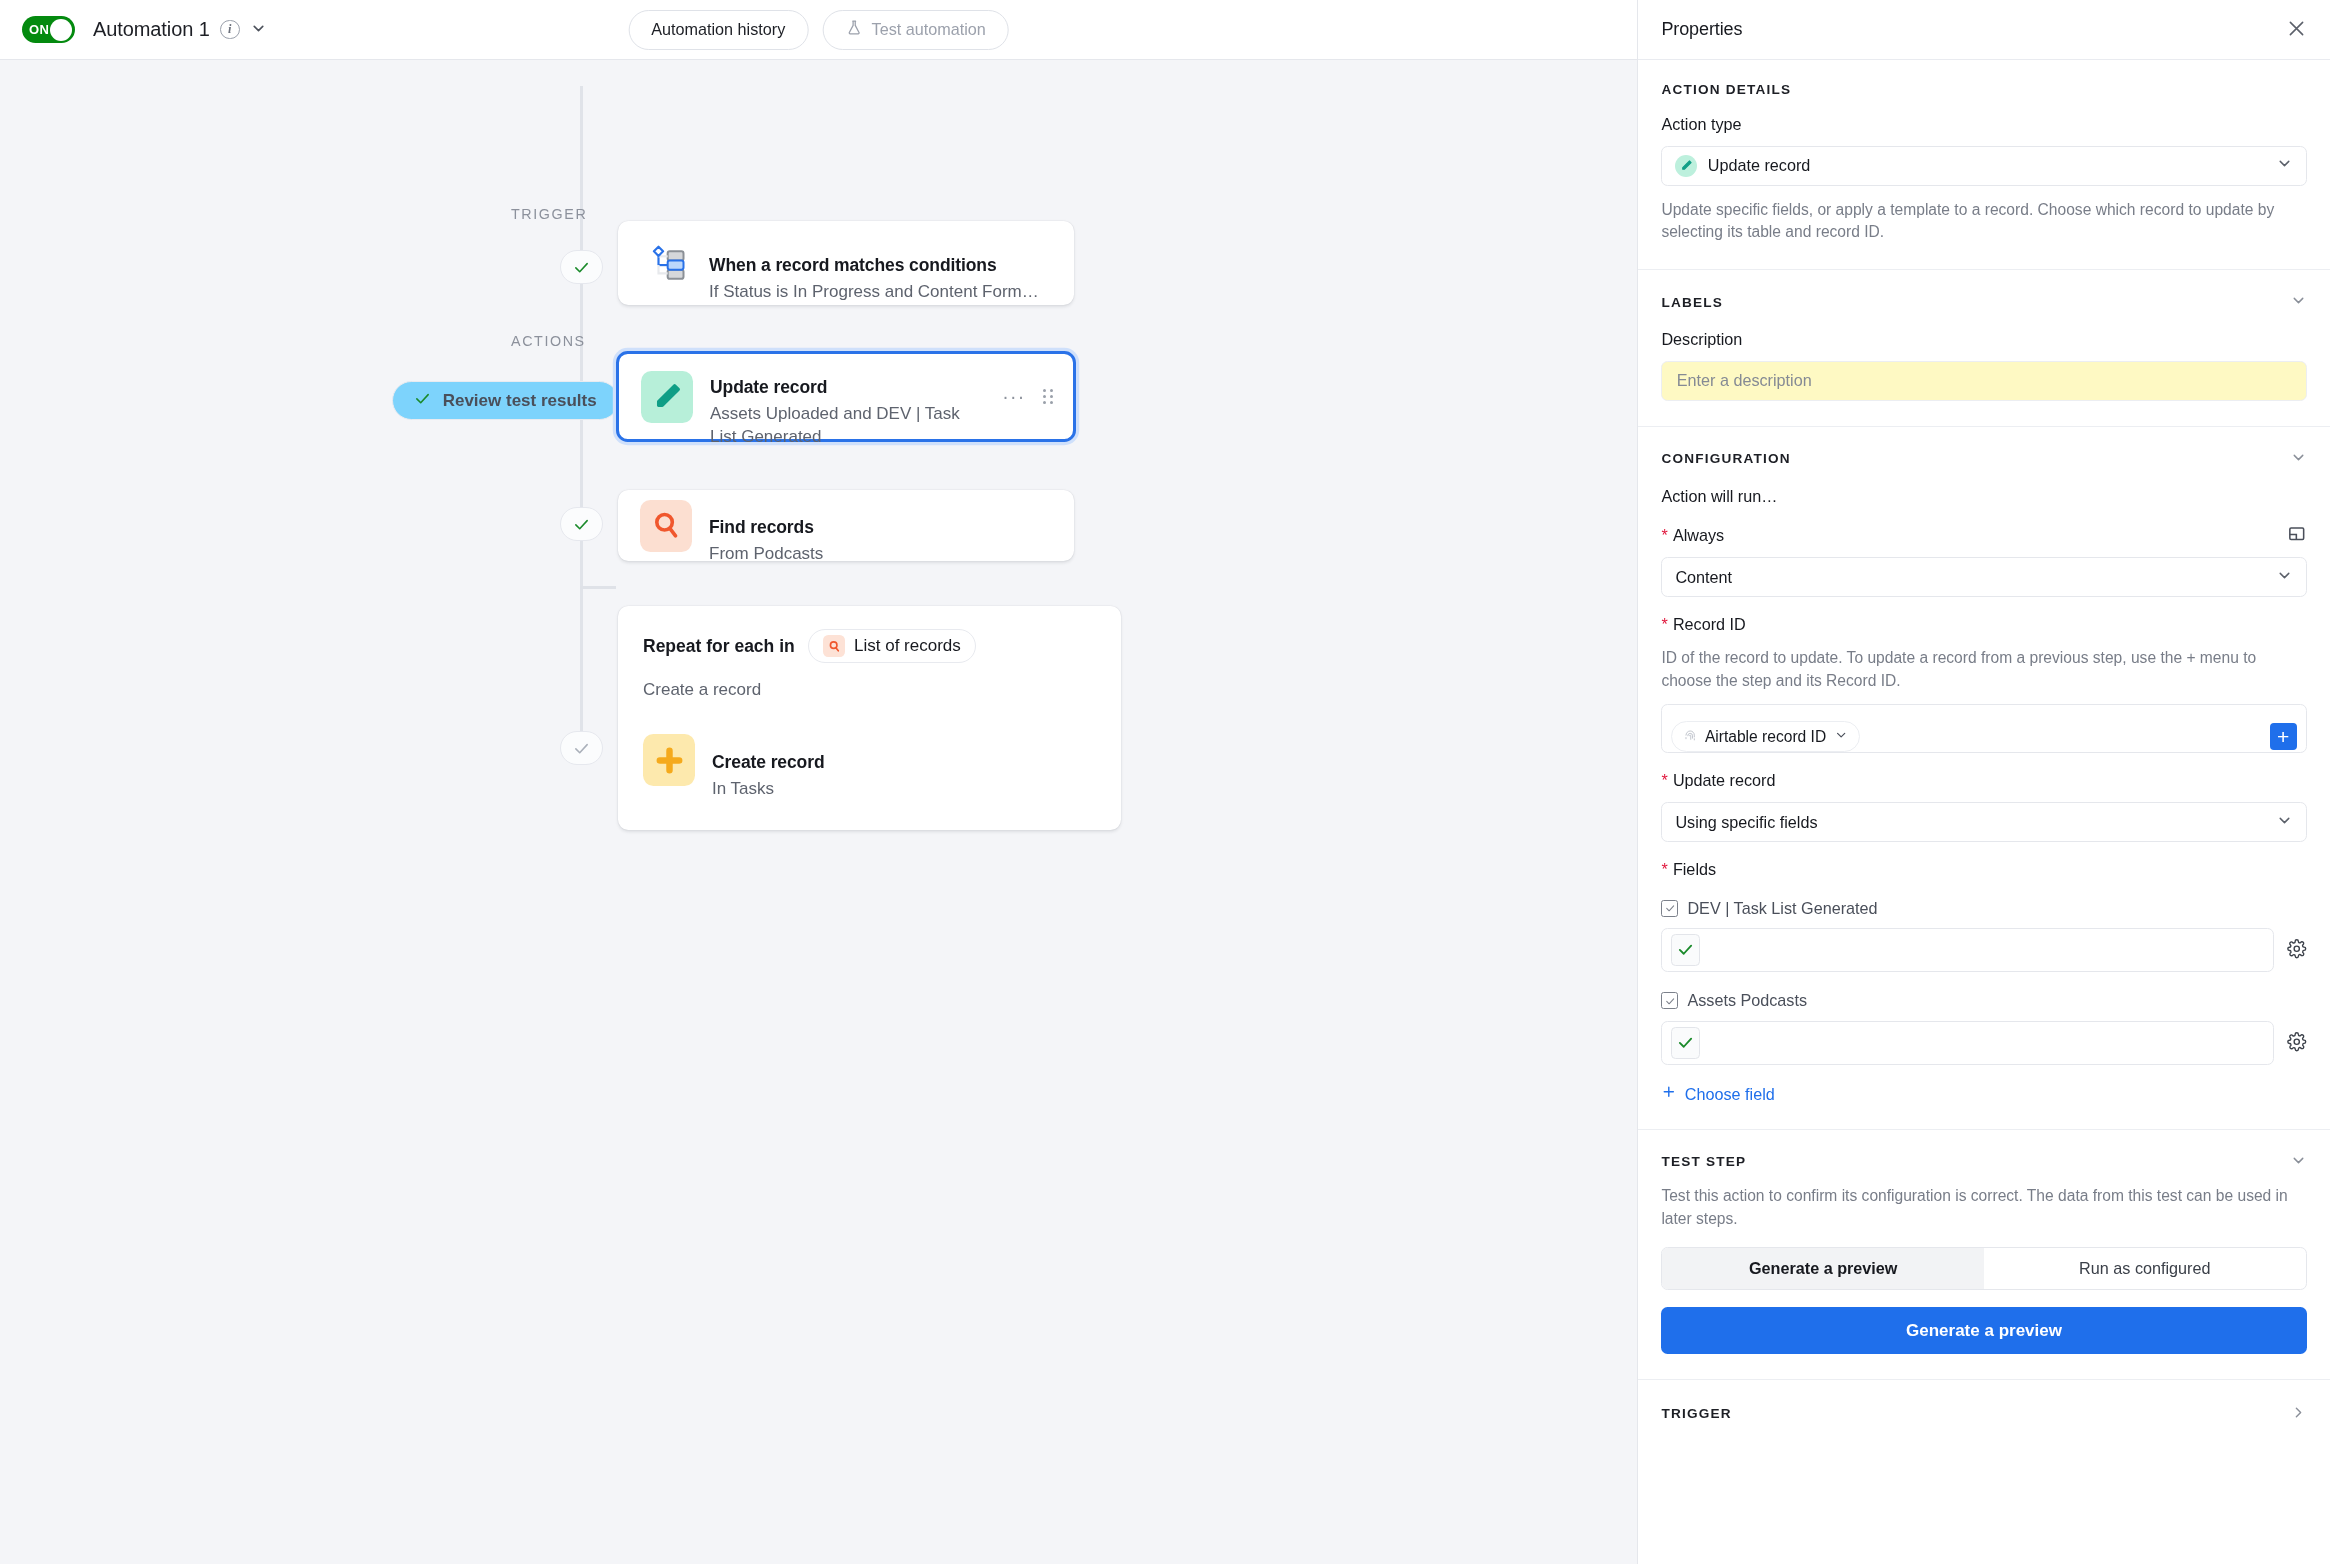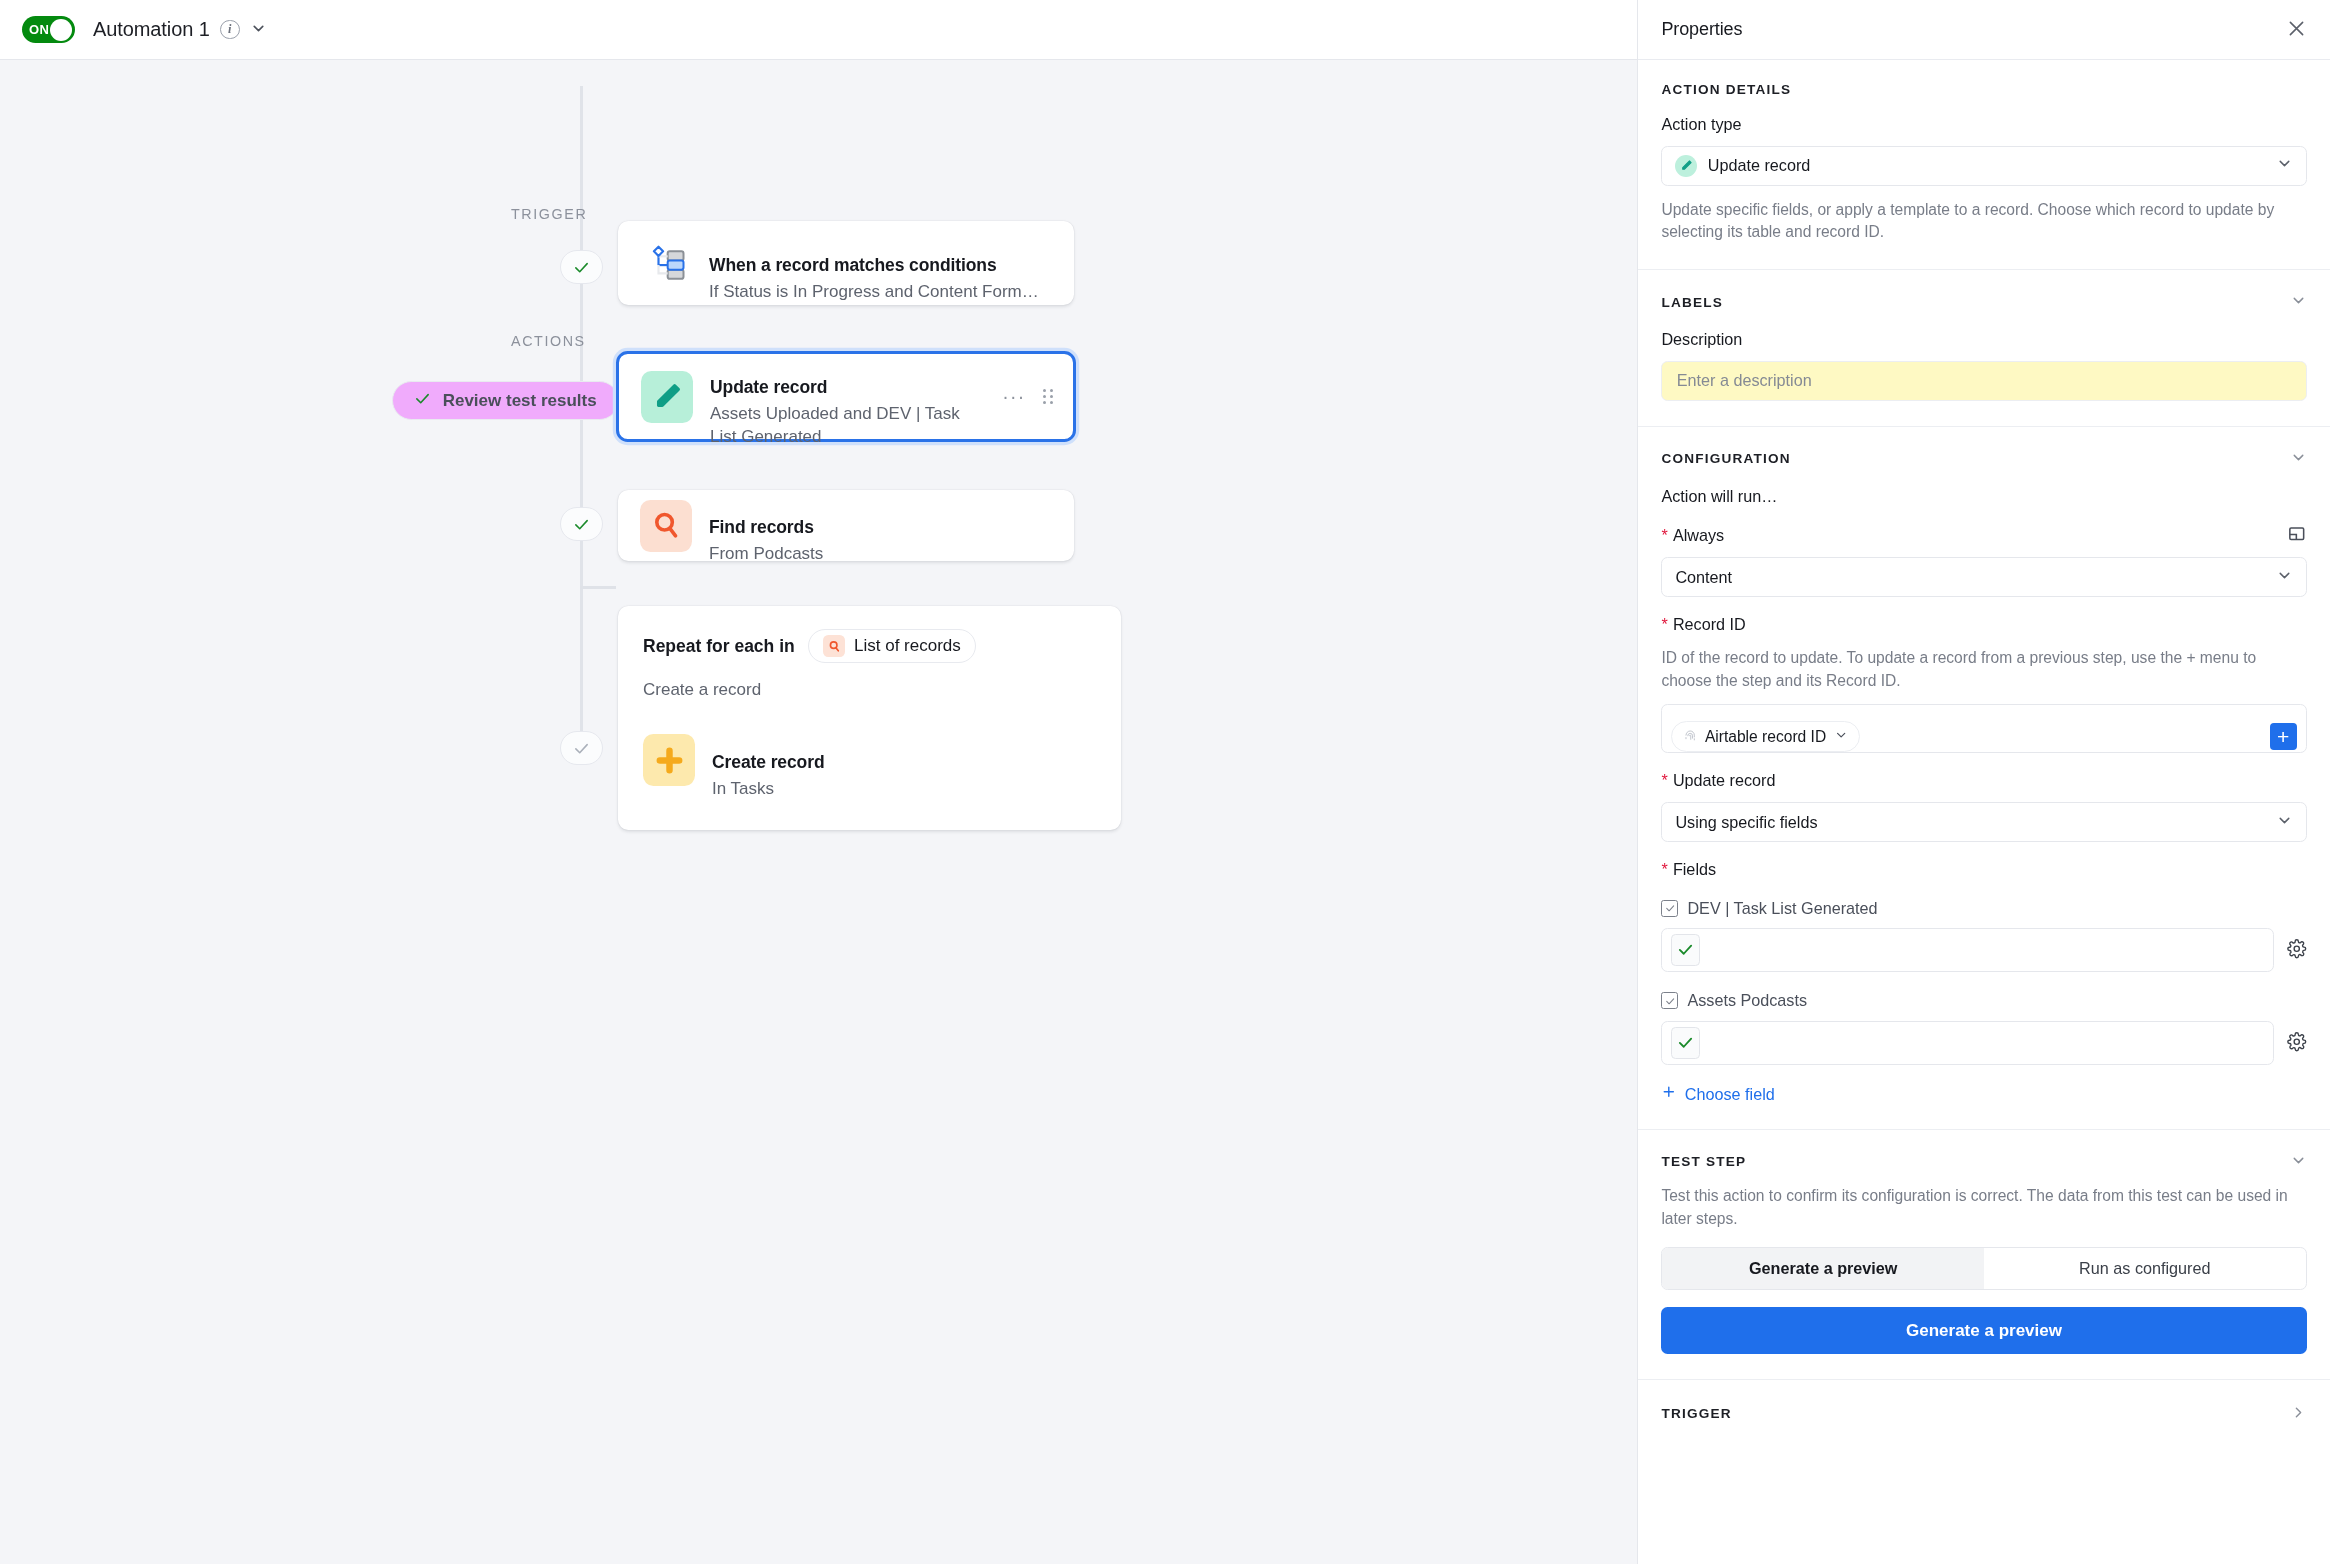--- a/index.html
+++ b/index.html
@@ -103,21 +103,21 @@
   .card-tools {
     position: absolute; right: 19.5px; top: 50%; transform: translateY(-50%);
     display: flex; align-items: center; gap: 17px; color: #8d929c;
   }
   .dots { font-size: 19.5px; letter-spacing: 1.3px; line-height: 9px; }
   .grip { display: grid; grid-template-columns: 3.9px 3.9px; gap: 3.2px; }
   .grip i { width: 3.2px; height: 3.2px; border-radius: 50%; background: #9aa0aa; display: block; }
 
   .pill-review {
     position: absolute; height: 39px; border-radius: 19.5px;
-    background: #f0abfc; border: 1.3px solid #e9ebf0;
+    background: #7dd3fc; border: 1.3px solid #e9ebf0;
     display: flex; align-items: center; gap: 11.7px; padding: 0 21px;
     font-size: 17px; color: #4a4f5a; font-weight: 700;
   }
 
   .loop-card {
     position: absolute; background: #fff; border-radius: 10.4px;
     box-shadow: 0 1.3px 3.2px rgba(20,25,40,.10), 0 0 0 0.6px rgba(20,25,40,.04);
     padding: 23.4px 25px;
   }
   .loop-head { display: flex; align-items: center; gap: 13px; }
@@ -235,20 +235,33 @@
         <span class="knob"></span>
       </div>
       <div class="auto-title">Automation 1</div>
       <div class="info-ic">i</div>
       <span class="chev-sm">
         <svg width="17" height="17" viewBox="0 0 24 24" fill="none" stroke="currentColor" stroke-width="2.2" stroke-linecap="round" stroke-linejoin="round">
             <polyline points="6 9 12 15 18 9"></polyline>
           </svg>
       </span>
 
+      <div class="topbar-actions">
+        <div class="pill-btn">
+          <span>Automation history</span>
+        </div>
+        <div class="pill-btn muted">
+          <span>
+            <svg width="17" height="17" viewBox="0 0 24 24" fill="none" stroke="#9ca1ac" stroke-width="1.8" stroke-linecap="round" stroke-linejoin="round">
+                <path d="M10 3h4M10.5 3v6L5 19.5A1.5 1.5 0 0 0 6.3 21h11.4a1.5 1.5 0 0 0 1.3-1.5L13.5 9V3"></path>
+              </svg>
+          </span>
+          <span>Test automation</span>
+        </div>
+      </div>
     </div>
 
     <div class="canvas">
 
       <div class="rail"></div>
       <div class="rail-branch"></div>
 
       <div class="node" style="top:190px">
         <svg viewBox="0 0 24 24" fill="none" stroke="#1a8a2a" stroke-width="2.2" stroke-linecap="round" stroke-linejoin="round">
             <polyline points="4 12.5 9.5 18 20 6.5"></polyline>

